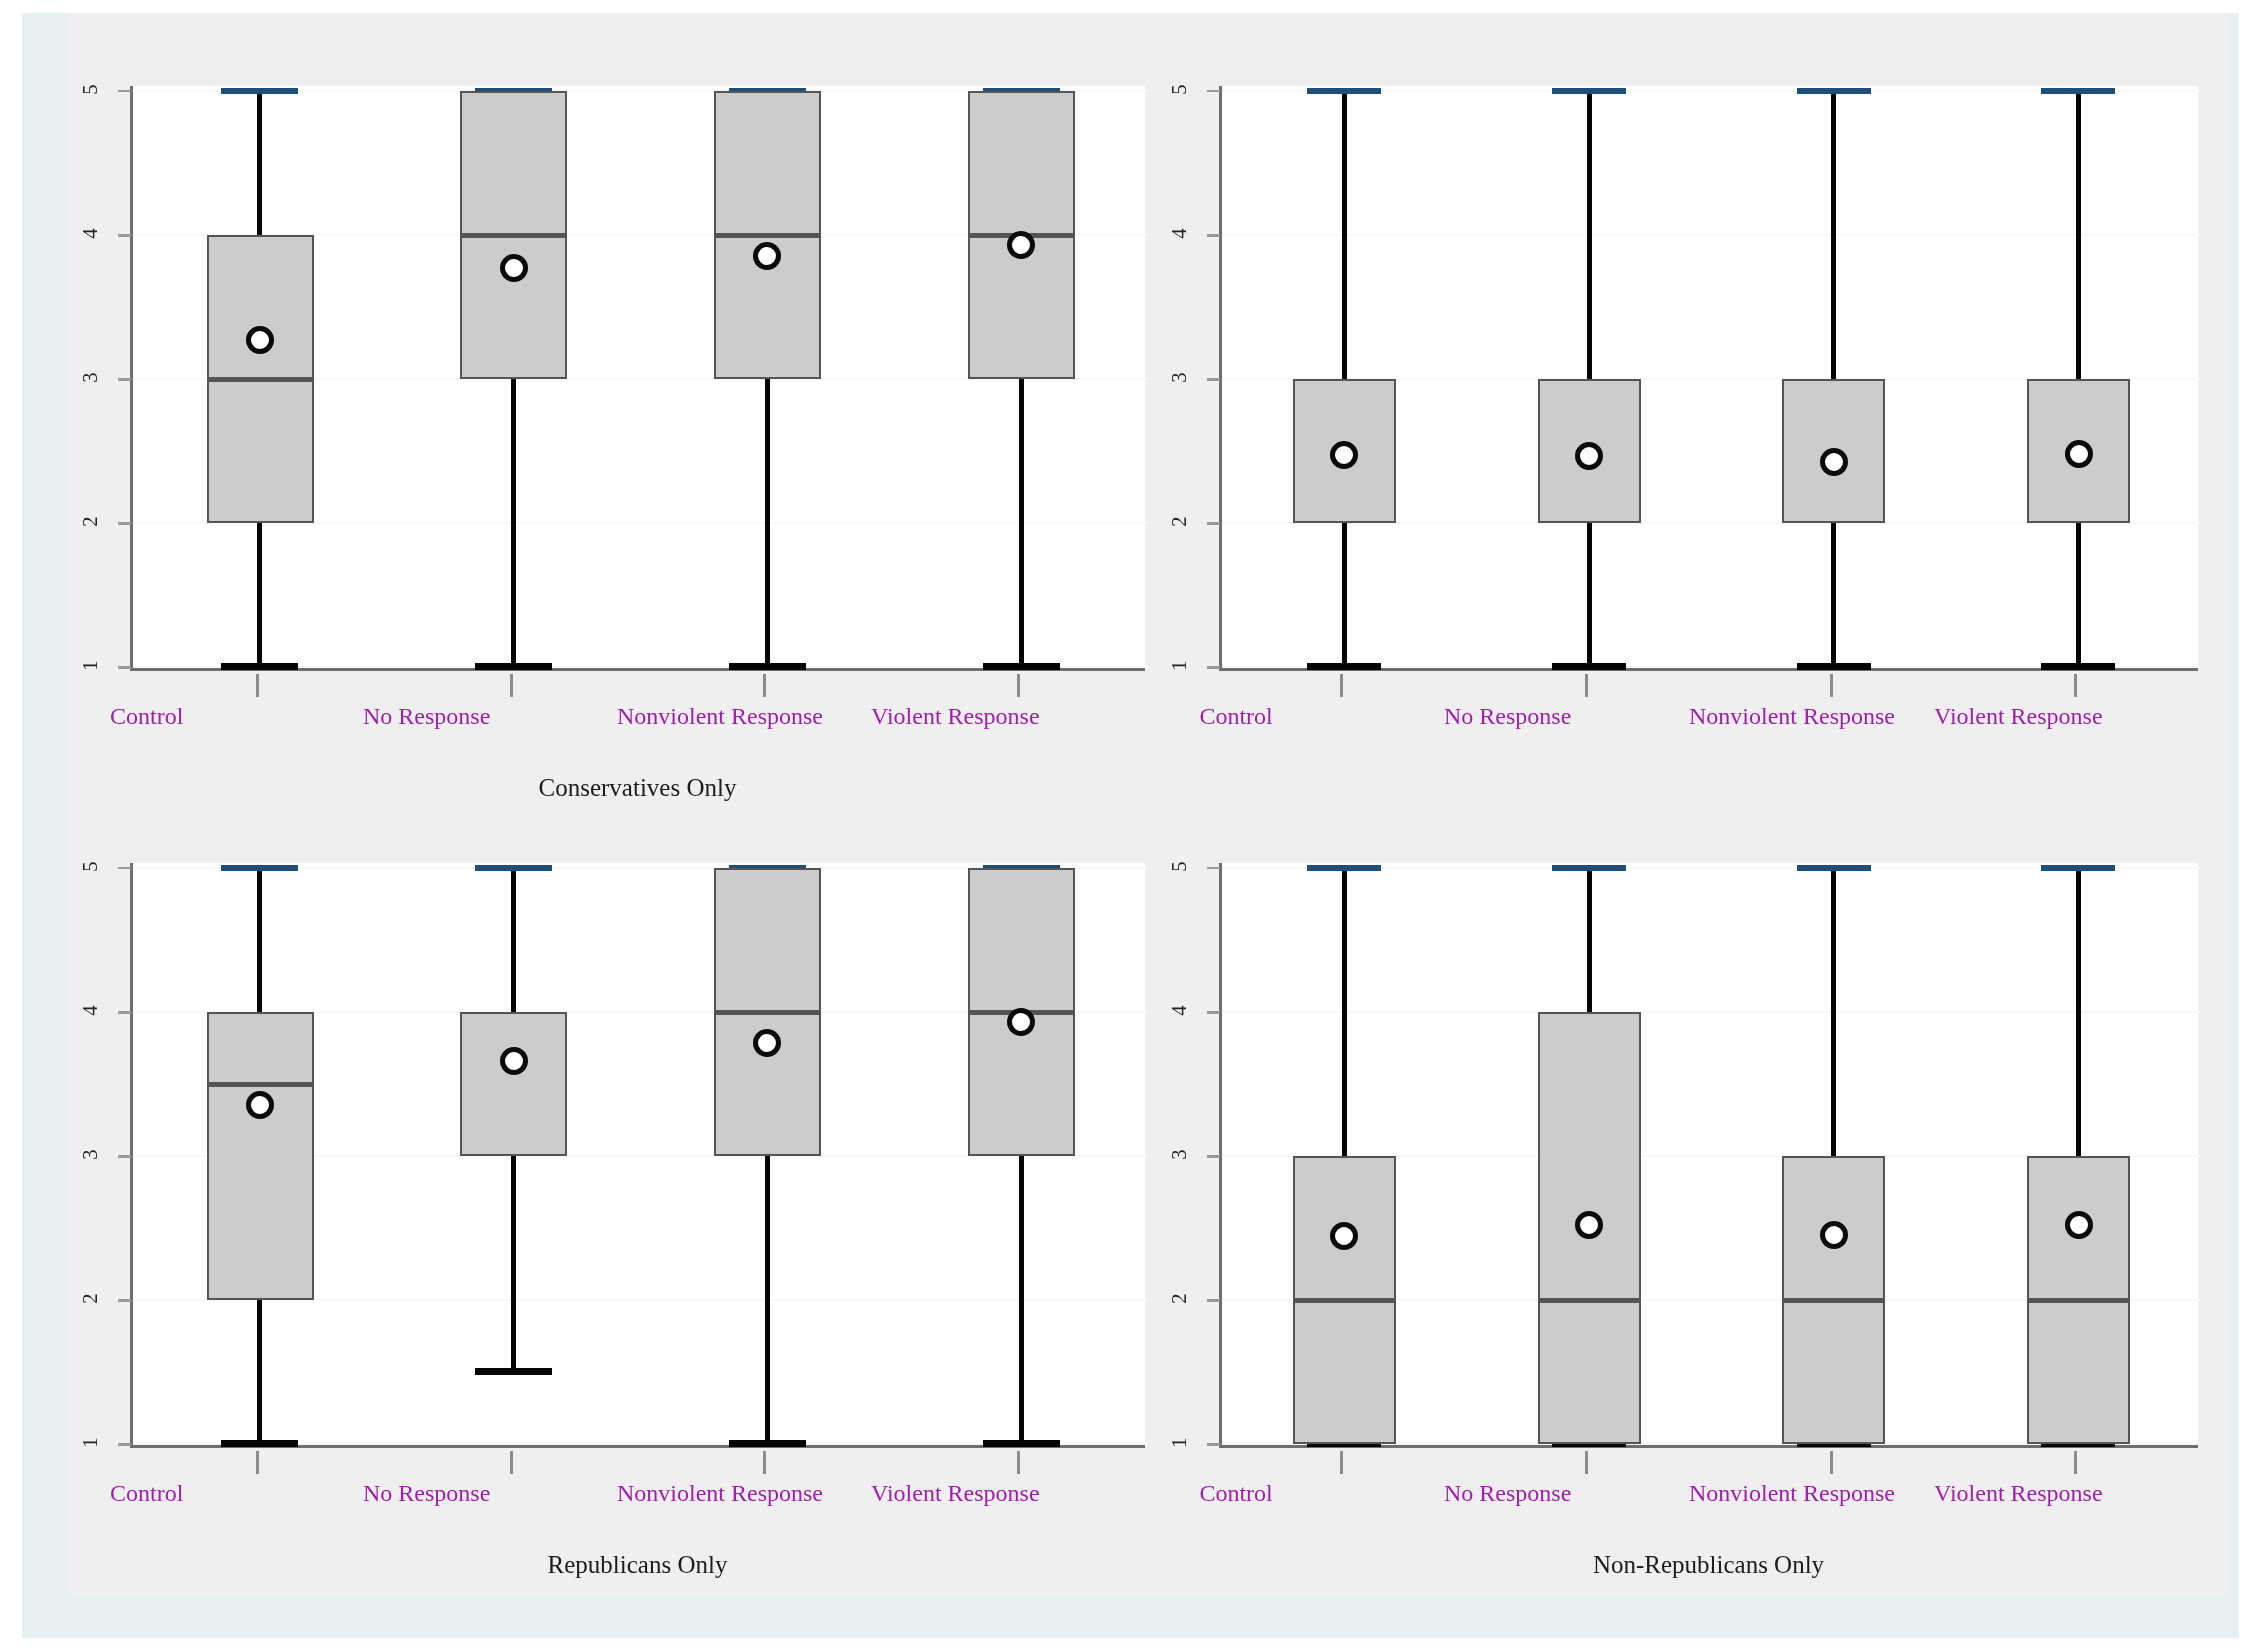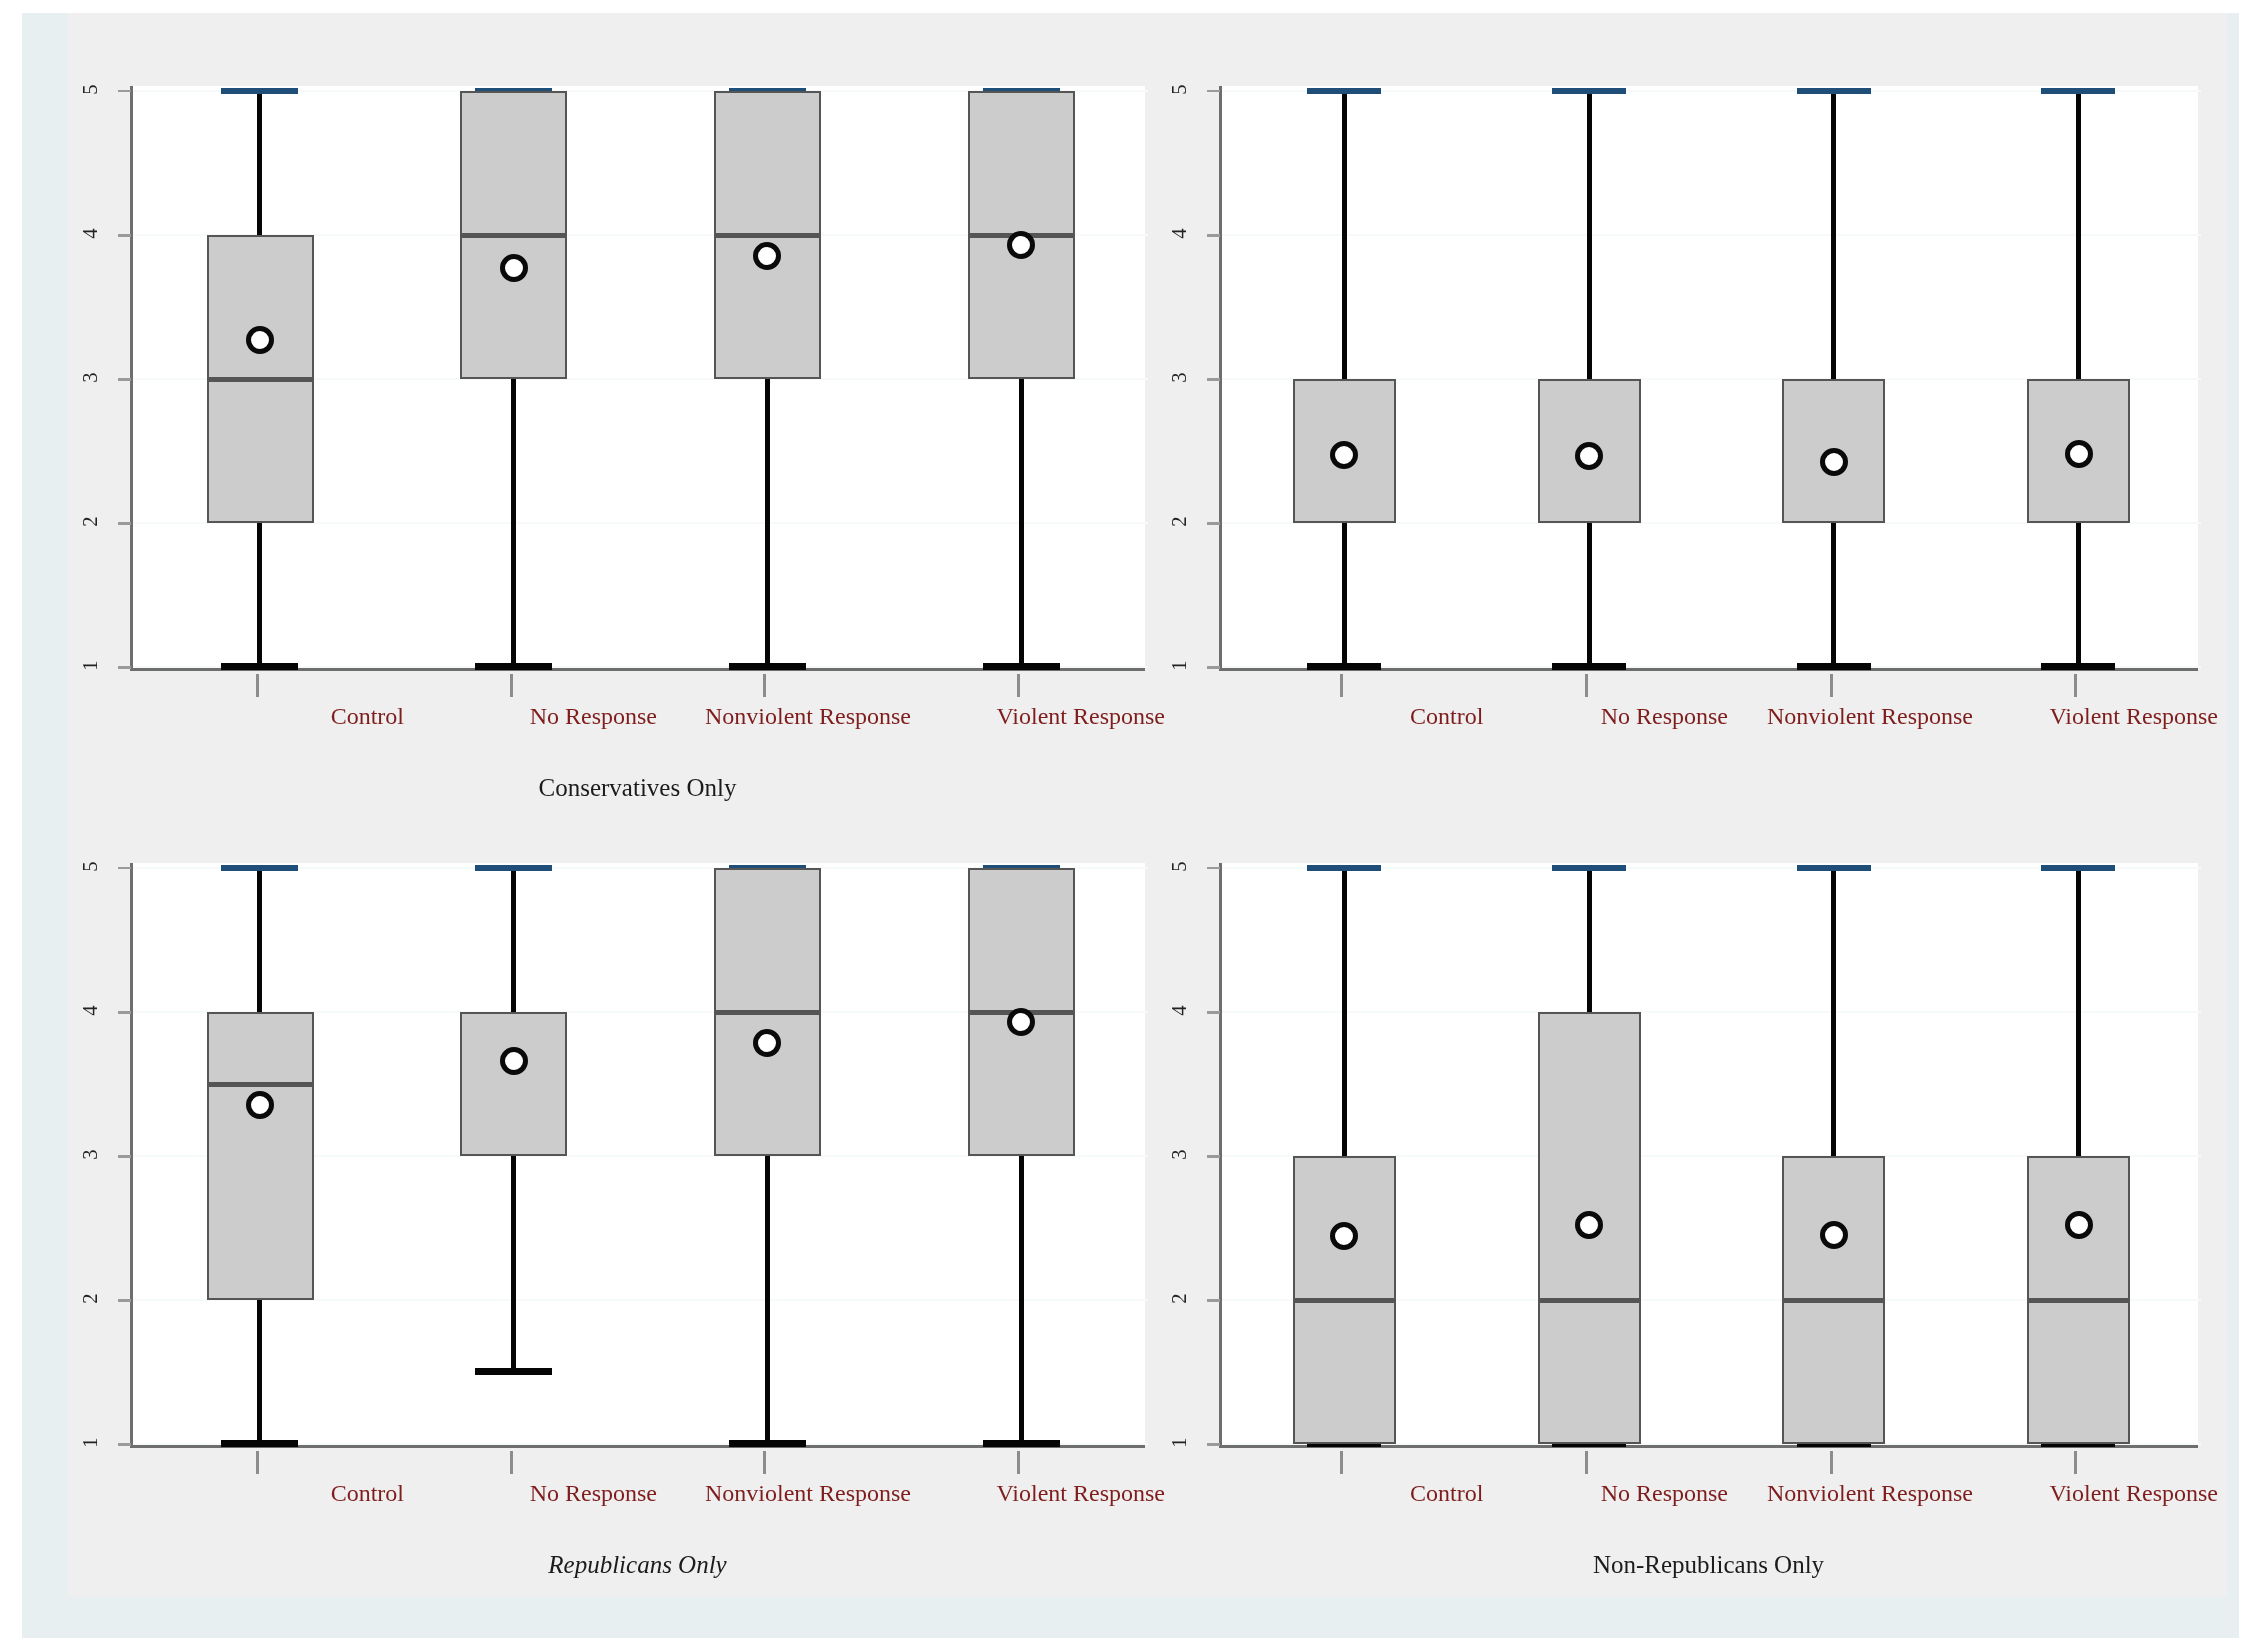--- a/index.html
+++ b/index.html
@@ -52,23 +52,23 @@
     text-align:center;
   }
   .xtick-mark{
     position:absolute;
     width:2.6px;height:23px;
     background:#8c8c8c;
   }
   .xtick-label{
     position:absolute;
     font-size:24px;
-    color:#7f1d1d;
+    color:#a21caf;
     white-space:nowrap;
-    text-align:right;
+    text-align:left;
   }
   .panel-title{
     position:absolute;
     font-size:25px;
     color:#1b1b1b;
     white-space:nowrap;
     text-align:center;
   }
   .box-rect{
     position:absolute;
@@ -264,21 +264,21 @@
         <div class="mean-marker" style="left: 874px; top: 145px; width: 28px; height: 28px;"></div>
       </div>
       <div class="xtick-mark" style="left: 126px; top: 588px;"></div>
       <div class="xtick-label" style="left: -20px; top: 617px; width: 294px;">Control</div>
       <div class="xtick-mark" style="left: 380px; top: 588px;"></div>
       <div class="xtick-label" style="left: 233px; top: 617px; width: 294px;">No Response</div>
       <div class="xtick-mark" style="left: 633px; top: 588px;"></div>
       <div class="xtick-label" style="left: 487px; top: 617px; width: 294px;">Nonviolent Response</div>
       <div class="xtick-mark" style="left: 887px; top: 588px;"></div>
       <div class="xtick-label" style="left: 741px; top: 617px; width: 294px;">Violent Response</div>
-      <div class="panel-title" style="left: 0px; top: 688px; width: 1015px; font-style: italic;">Republicans Only</div>
+      <div class="panel-title" style="left: 0px; top: 688px; width: 1015px;">Republicans Only</div>
     </div>
     <div class="panel" style="left: 1219px; top: 863px; width: 979px; height: 791px;">
       <div class="plotbox" style="width: 979px; height: 585px;">
         <div class="gridline" style="top: 3.6px; width: 979px;"></div>
         <div class="ytick-mark" style="left: -15.5px; top: 3.6px;"></div>
         <div class="ytick-label" style="left: -61px; top: -7.7px; width: 36px;">5</div>
         <div class="gridline" style="top: 148px; width: 979px;"></div>
         <div class="ytick-mark" style="left: -15.5px; top: 148px;"></div>
         <div class="ytick-label" style="left: -61px; top: 136px; width: 36px;">4</div>
         <div class="gridline" style="top: 292px; width: 979px;"></div>

